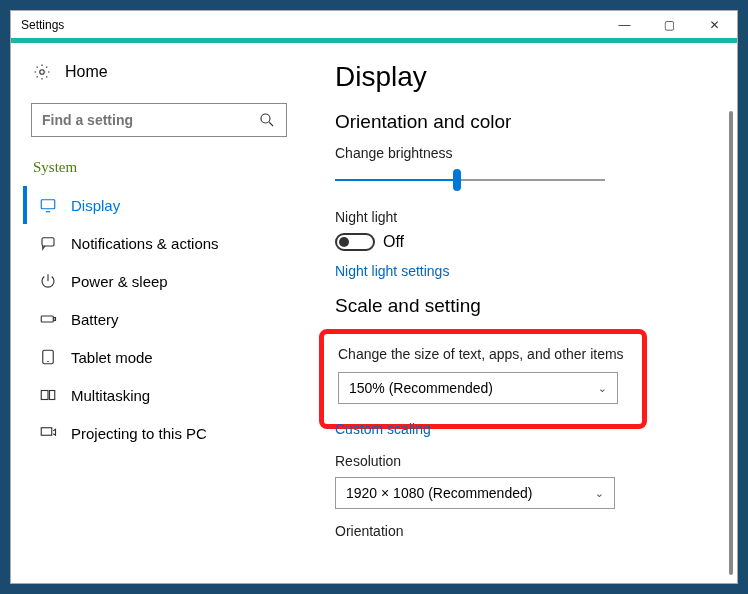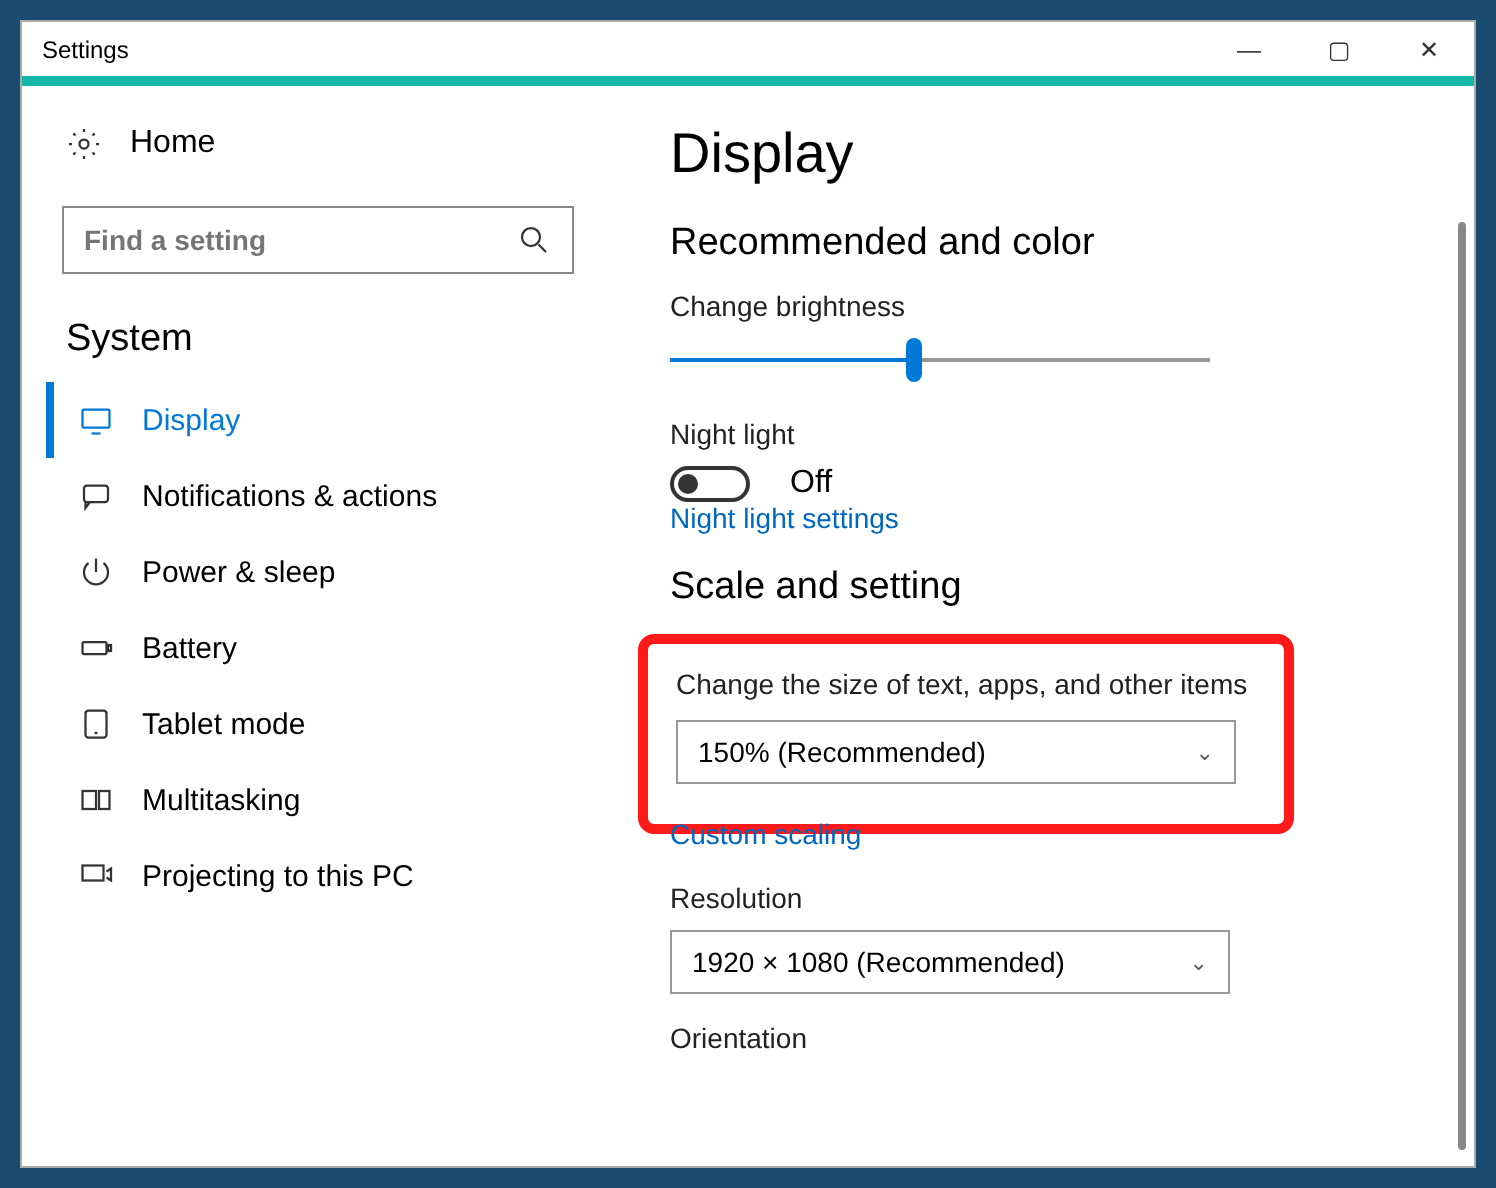--- a/index.html
+++ b/index.html
@@ -8,35 +8,35 @@
     .titlebar { height: 32px; display: flex; align-items: center; padding-left: 10px; font-size: 12px; color: #000; border-bottom: 5px solid #14b8a6; }
     .titlebar-spacer { flex: 1; }
     .titlebar-btn { width: 45px; height: 32px; display: flex; align-items: center; justify-content: center; font-size: 12px; color: #333; }
     .body { flex: 1; display: flex; overflow: hidden; }
     .sidebar { width: 300px; padding: 12px 0 28px 12px; display: flex; flex-direction: column; }
     .home-row { display: flex; align-items: center; padding: 8px 10px; gap: 14px; margin-bottom: 10px; }
     .icon { width: 18px; height: 18px; display: inline-flex; align-items: center; justify-content: center; color: #333; }
     .icon svg { width: 18px; height: 18px; stroke: currentColor; fill: none; stroke-width: 1.5; }
     .search-box { margin: 4px 24px 16px 8px; border: 1px solid #888; height: 34px; display: flex; align-items: center; padding: 0 10px; }
     .search-input { flex: 1; border: none; outline: none; font-size: 14px; color: #666; background: transparent; font-weight: bold; }
-    .group-label { font-size: 19px; color: #000000; padding: 6px 10px 6px 10px; margin-bottom: 4px; }
+    .group-label { font-size: 15px; color: #4d7c0f; padding: 6px 10px 6px 10px; margin-bottom: 4px; font-family: Liberation Serif, serif; }
     .nav-list { display: flex; flex-direction: column; }
     .nav-item { display: flex; align-items: center; gap: 14px; padding: 10px 10px 10px 12px; font-size: 15px; color: #000; border-left: 4px solid transparent; }
     .nav-item.active { border-left-color: #0078d7; color: #0078d7; }
     .nav-item.active .icon { color: #0078d7; }
     .main { flex: 1; padding: 18px 24px 0 24px; overflow: hidden; position: relative; }
     .h1 { font-size: 28px; font-weight: 400; margin-bottom: 18px; }
     .h2 { font-size: 19px; font-weight: 400; margin-bottom: 12px; margin-top: 6px; }
     .field-label { font-size: 14px; color: #222; margin-bottom: 8px; }
     .slider-row { margin-bottom: 18px; }
     .slider { width: 270px; height: 22px; position: relative; display: flex; align-items: center; }
     .track { position: absolute; left: 0; right: 0; height: 2px; background: #999; }
     .track-fill { position: absolute; left: 0; width: 45%; height: 2px; background: #0078d7; }
     .thumb { position: absolute; left: 45%; transform: translateX(-50%); width: 8px; height: 22px; background: #0078d7; border-radius: 4px; }
-    .toggle-row { display: flex; align-items: center; gap: 20px; }
+    .toggle-row { display: flex; align-items: center; gap: 8px; margin-bottom: 12px; }
     .toggle { width: 40px; height: 18px; border: 2px solid #333; border-radius: 10px; position: relative; }
     .toggle-knob { width: 10px; height: 10px; background: #333; border-radius: 50%; position: absolute; left: 2px; top: 2px; }
     .link { color: #0067c0; font-size: 14px; margin-bottom: 16px; display: block; }
     .dropdown { width: 280px; height: 32px; border: 1px solid #999; display: flex; align-items: center; justify-content: space-between; padding: 0 10px; font-size: 14px; margin-bottom: 2px; background: #fff; }
     .chev { font-size: 11px; color: #555; }
     .highlight-box { border: 5px solid #ff1a1a; border-radius: 8px; padding: 12px 14px 18px 14px; margin: 6px 0 8px -16px; width: 328px; }
     .highlight-box .field-label { margin-bottom: 10px; }
     .scrollbar { position: absolute; right: 4px; top: 68px; bottom: 8px; width: 4px; background: #888; border-radius: 2px; }
     .section-gap { margin-bottom: 14px; }
   </style>
@@ -134,21 +134,21 @@
                 <path d="M19 9l3-2v8l-3-2"></path>
               </svg>
             </span>
           <span>Projecting to this PC</span>
         </div>
       </div>
     </div>
 
     <div class="main">
       <div class="h1">Display</div>
-      <div class="h2">Recommended and color</div>
+      <div class="h2">Orientation and color</div>
 
       <div class="slider-row">
         <div class="field-label">Change brightness</div>
         <div class="slider">
           <div class="track"></div>
             <div class="track-fill"></div>
             <div class="thumb"></div>
         </div>
       </div>
 

